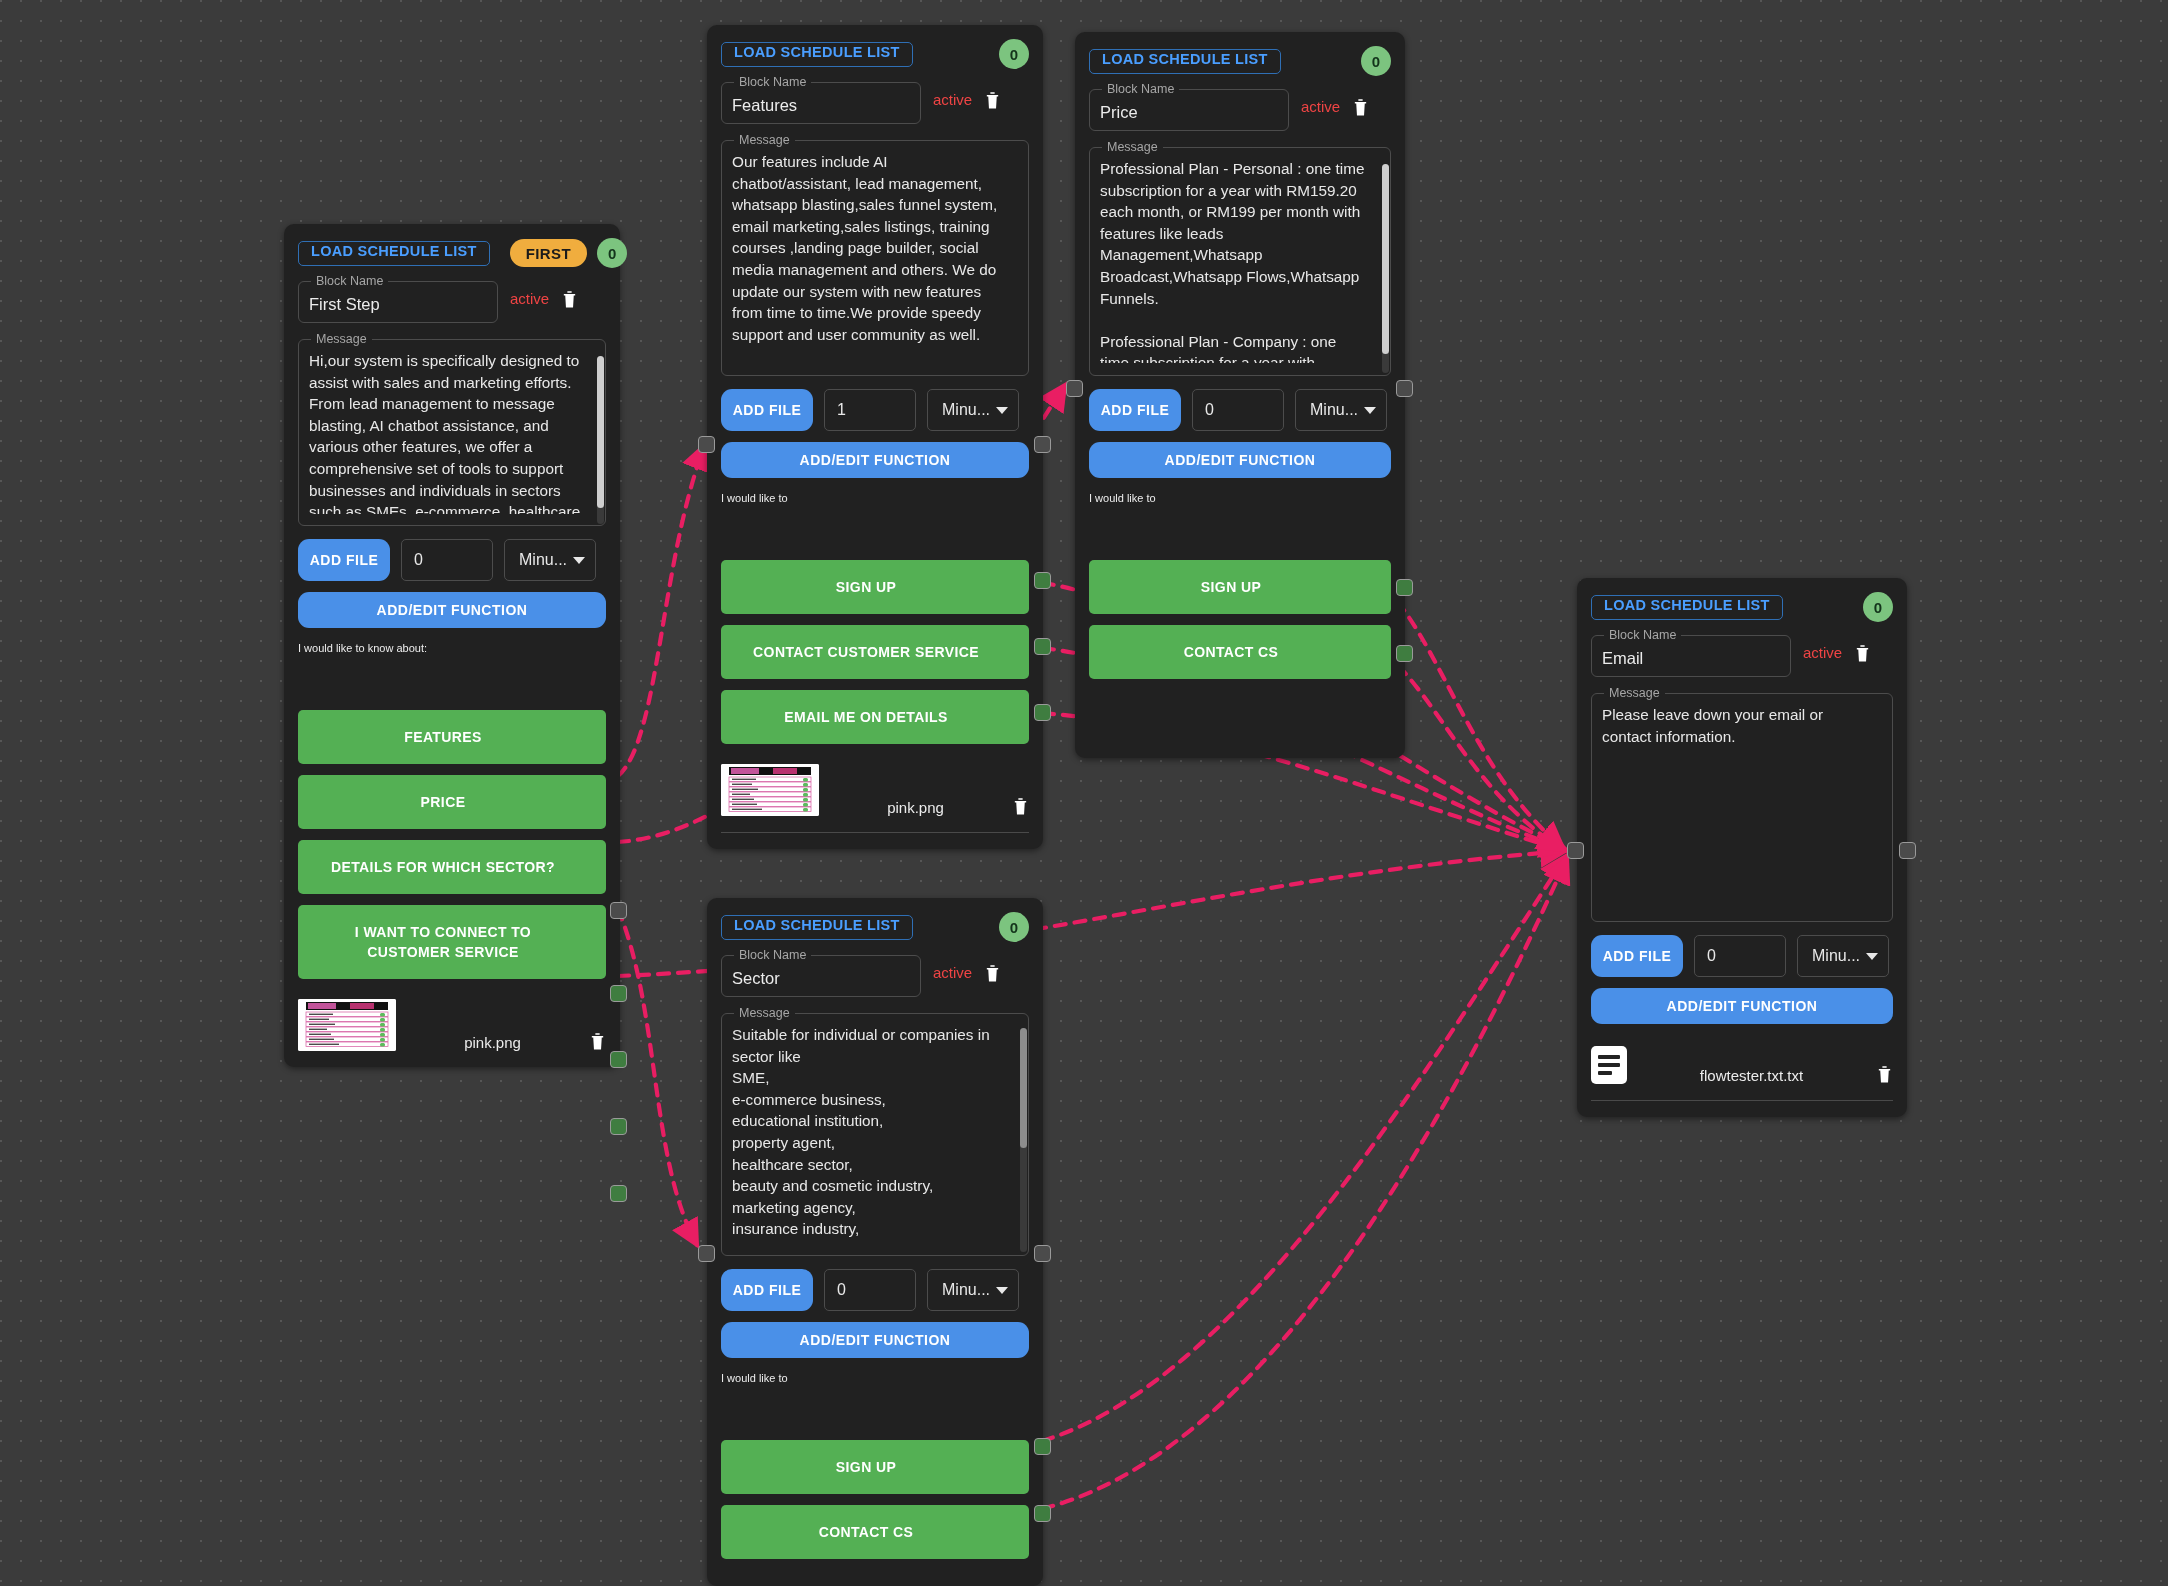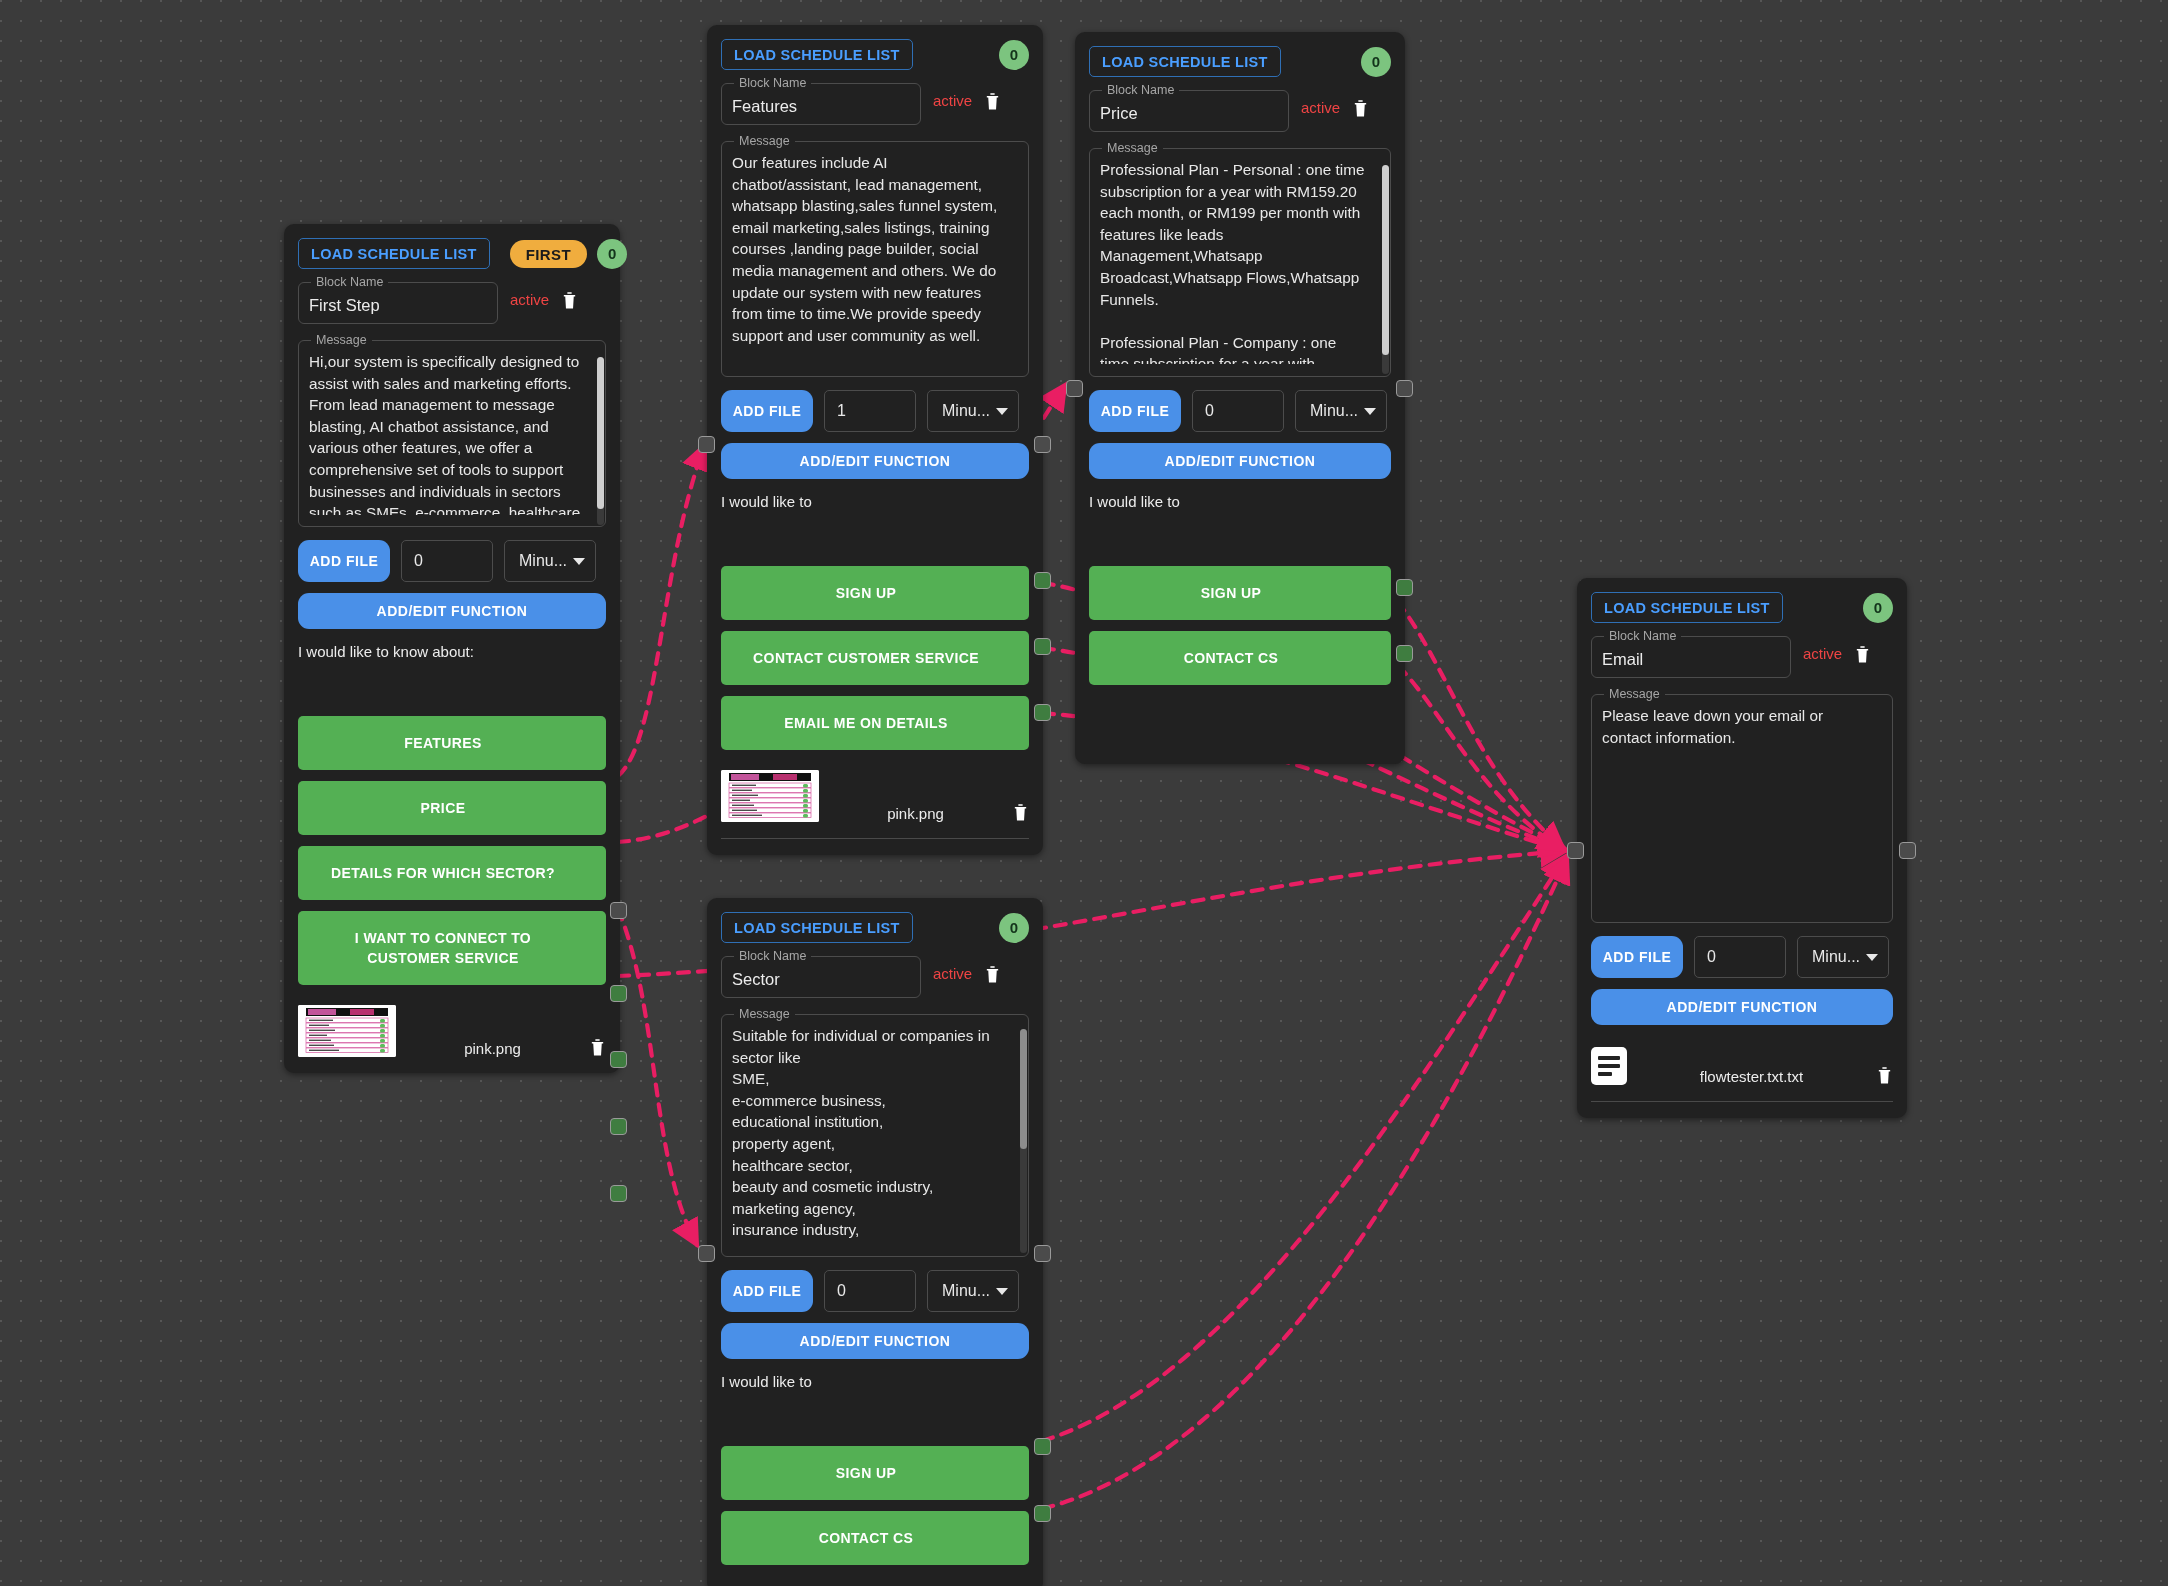--- a/index.html
+++ b/index.html
@@ -46,21 +46,21 @@
   }
 
   .load-btn {
     border: 1px solid #2f6fb5;
     color: #4a9eff;
     background: transparent;
     border-radius: 5px;
     font-size: 14.5px;
     font-weight: 700;
     letter-spacing: .3px;
-    padding: 7px 12px 6px 12px;
+    padding: 1px 12px 6px 12px;
     cursor: pointer;
     font-family: "Liberation Sans", sans-serif;
     white-space: nowrap;
   }
 
   .topbar-spacer { flex: 1; }
 
   .first-badge {
     background: #f0ad3e;
     color: #1b1b1b;
@@ -208,21 +208,21 @@
 
   .fn-btn {
     width: 100%;
     height: 36px;
     margin-top: 11px;
     font-size: 14px;
   }
 
   
   .choice-prompt {
-    font-size: 15px;
+    font-size: 11px;
     color: #ededed;
     margin-top: 14px;
   }
   .choice-gap { height: 56px; }
 
   .choice-btn {
     position: relative;
     background: #54b054;
     color: #fff;
     border-radius: 5px;

